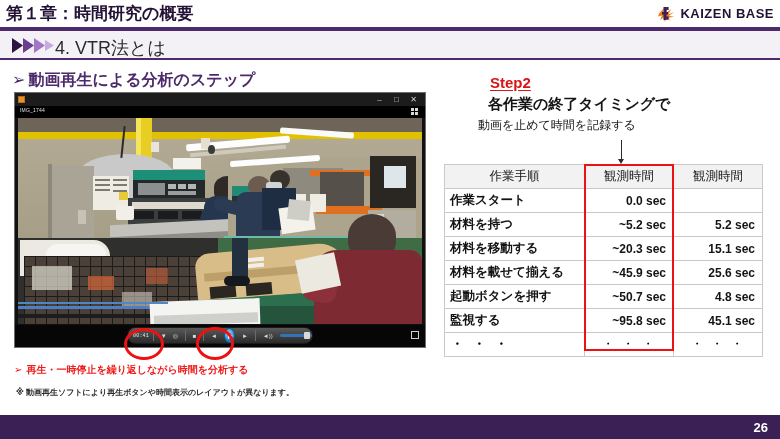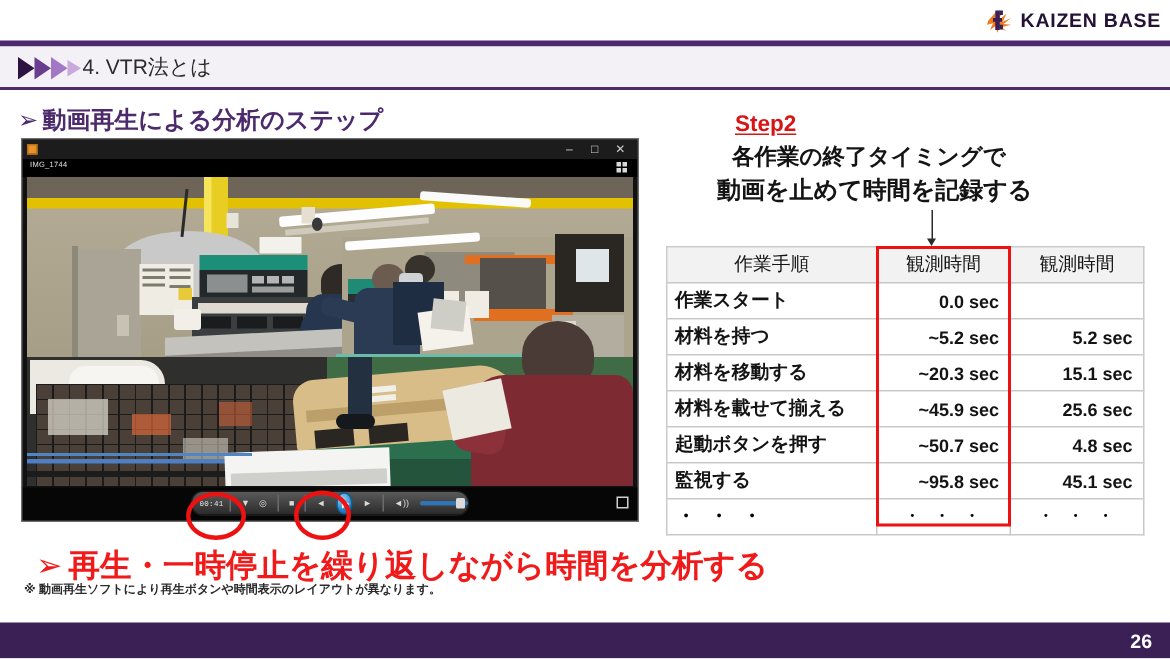--- a/index.html
+++ b/index.html
@@ -71,21 +71,21 @@
   .secbar-arrows {
     position: absolute;
     left: 12px; top: 7px;
     display: flex;
     align-items: center;
     gap: 0px;
   }
   .secbar-label {
     position: absolute;
     left: 55px; top: 5px;
-    font-size: 14px;
+    font-size: 18px;
     color: #2b2b2b;
     white-space: nowrap;
   }
 
   
   .left-heading {
     position: absolute;
     left: 12px; top: 70px;
     font-size: 16px;
     font-weight: bold;
@@ -243,22 +243,22 @@
   .ann-circle {
     position: absolute;
     border: 3px solid #ee1111;
     border-radius: 50%;
     box-sizing: border-box;
   }
 
   
   .left-note {
     position: absolute;
-    left: 24px; top: 363px;
-    font-size: 21px;
+    left: 14px; top: 363px;
+    font-size: 10px;
     font-weight: bold;
     color: #f01a1a;
     white-space: nowrap;
   }
   .left-note .bullet { margin-right: 4px; }
   .left-foot {
     position: absolute;
     left: 16px; top: 387px;
     font-size: 8px;
     font-weight: bold;
@@ -281,22 +281,22 @@
     position: absolute;
     left: 488px; top: 95px;
     font-size: 15px;
     font-weight: bold;
     color: #141414;
     white-space: nowrap;
   }
   .step-line2 {
     position: absolute;
     left: 478px; top: 117px;
-    font-size: 16px;
-    font-weight: bold;
+    font-size: 12px;
+    font-weight: normal;
     color: #141414;
     white-space: nowrap;
   }
   .down-arrow {
     position: absolute;
     left: 621px; top: 140px;
     width: 1px; height: 20px;
     background: #2b2b2b;
   }
   .down-arrow::after {
@@ -390,20 +390,21 @@
     font-weight: bold;
     color: #ffffff;
   }
 </style>
 </head>
 <body>
 
 <div id="slide">
 
   <div class="hdr">
+    <div class="hdr-title">第１章：時間研究の概要</div>
     <div class="logo">
       <span class="logo-mark">
         <svg width="19" height="19" viewBox="0 0 19 19">
           <path d="M2 9.5 L7 4 L6 9 L11 3.5 L9 9.5 L14 5 L11.5 10.5 L17 8 L12 12 L17 12.5 L11 14 L14 17 L9 14 L8 18 L6.5 13.5 L3 16 L5 11.5 L1 12.5 Z" fill="#f07c1e"></path>
           <rect x="6.5" y="3" width="3" height="13" fill="#3b2055"></rect>
           <rect x="5" y="8" width="6" height="2.5" fill="#3b2055"></rect>
           <rect x="9.2" y="3" width="2.4" height="3" fill="#3b2055"></rect>
           <rect x="9.2" y="12.5" width="2.4" height="3.2" fill="#3b2055"></rect>
         </svg>
       </span>

